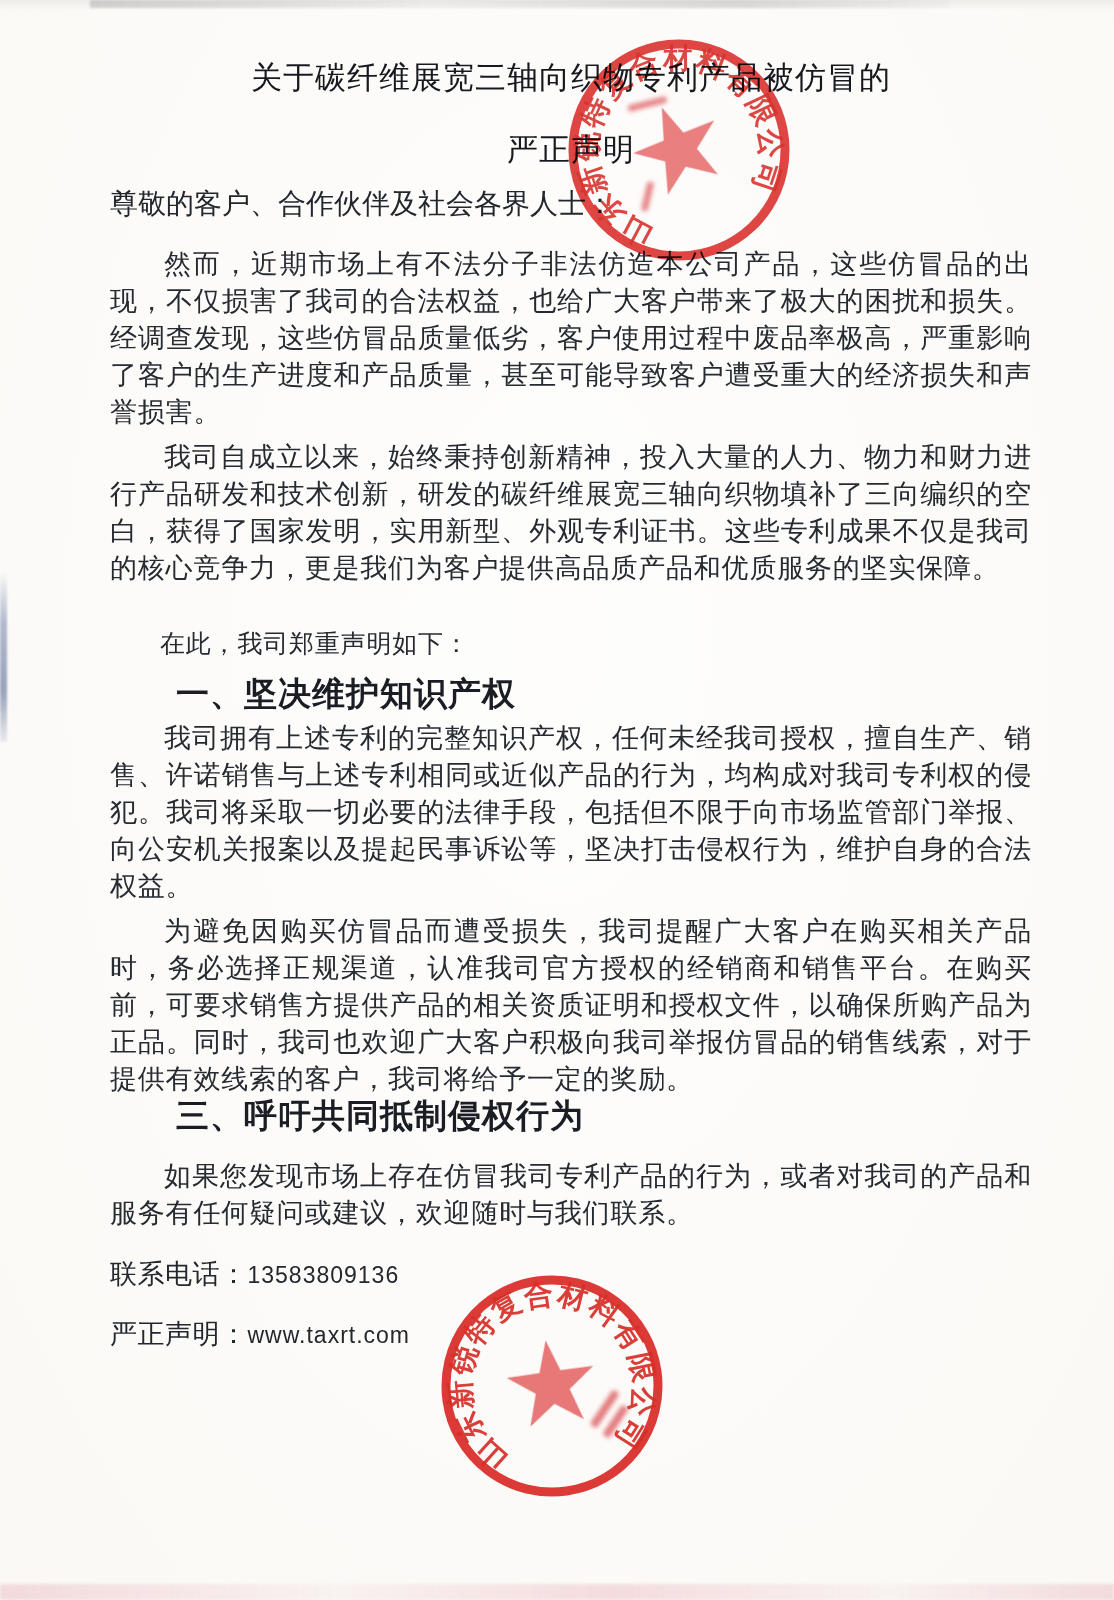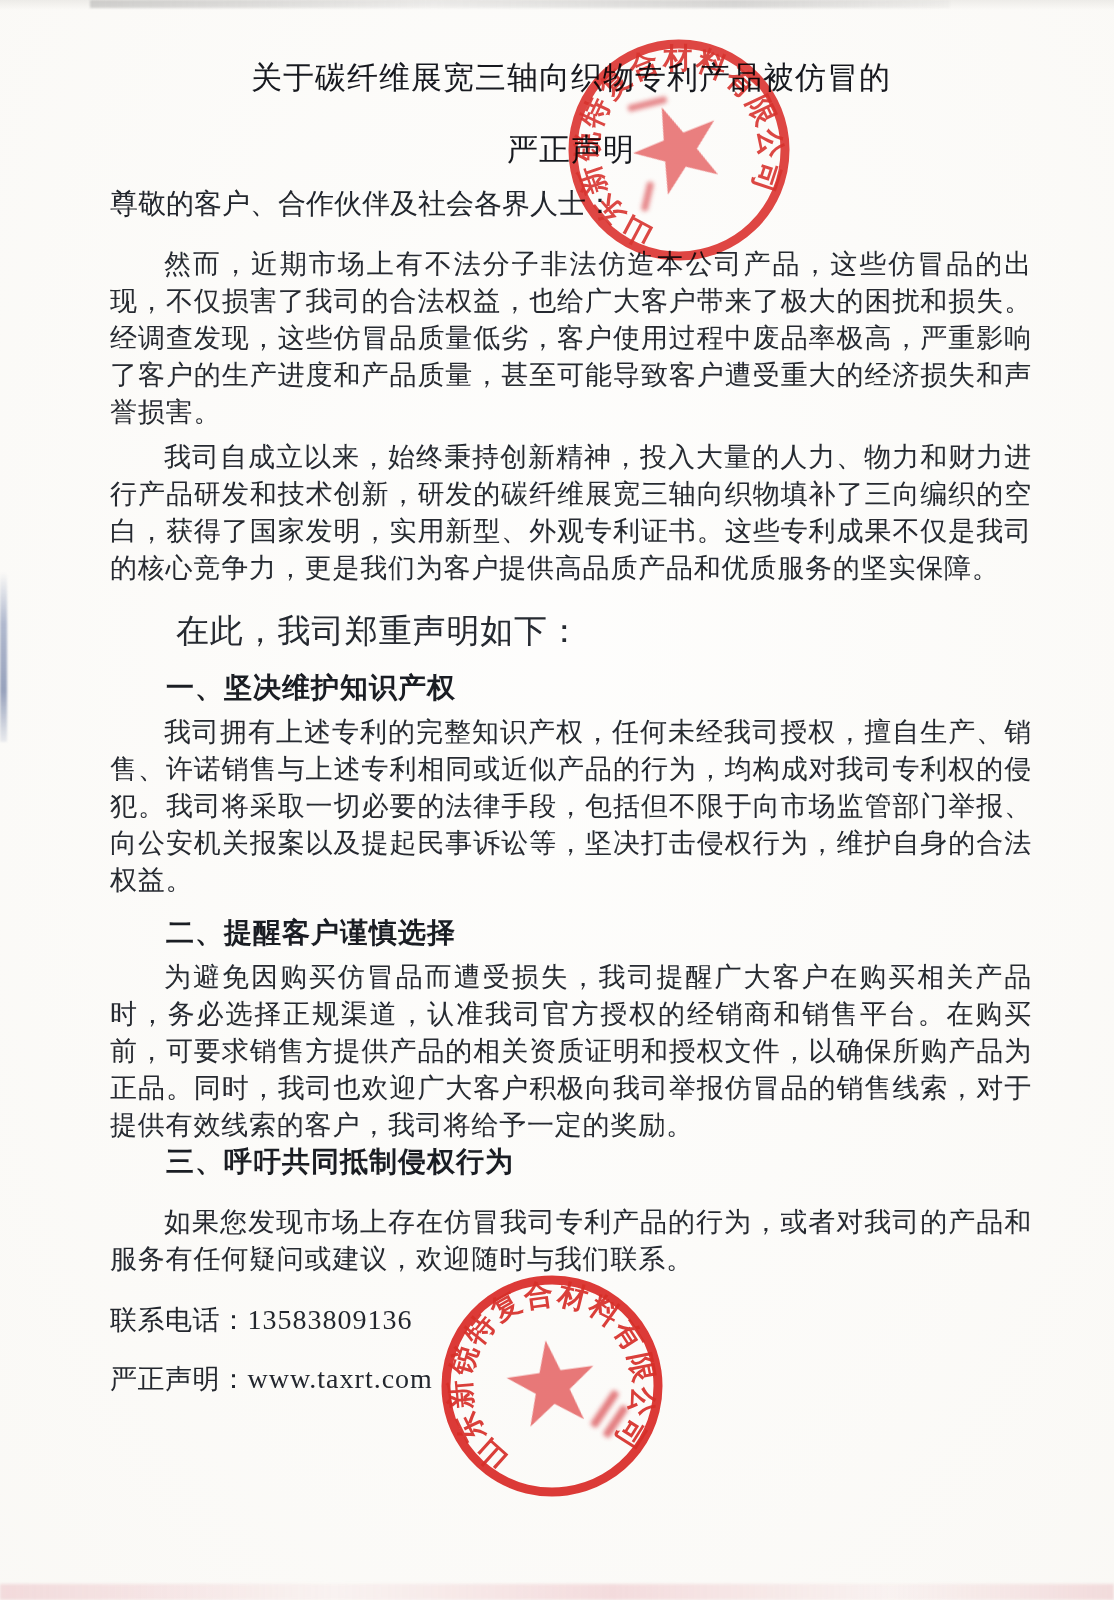--- a/index.html
+++ b/index.html
@@ -37,44 +37,44 @@
     margin-top:8px;
     font-size:27px;
     line-height:37px;
     letter-spacing:.8px;
     text-align:justify;
     text-indent:2em;
     color:#262a31;
   }
   p.body.gap{margin-top:24px;}
   .lead-in{
-    margin-top:22px;
-    font-size:33px;letter-spacing:.8px;
+    margin-top:40px;
+    font-size:25px;letter-spacing:.8px;
     text-indent:2em;
   }
   .sec-heading{
     margin-top:16px;
     font-family:"Liberation Sans","DejaVu Sans",sans-serif;
     font-weight:bold;
-    font-size:28px;line-height:36px;
+    font-size:33px;line-height:36px;
     color:#1a1d23;
     text-indent:2em;
     letter-spacing:1px;
   }
   .sec-heading.tight{margin-top:0;}
   p.body.tight{margin-top:2px;}
   .contact-line{
     margin-top:25px;
     font-size:27px;line-height:34px;
     color:#23272e;
     letter-spacing:.5px;
   }
   .contact-line .value{
-    font-family:Liberation Serif, serif;
-    font-size:28px;
+    font-family:Liberation Sans, sans-serif;
+    font-size:23px;
     letter-spacing:1px;
   }
   .contact-line .value.underlined{
     text-decoration:underline;
     text-underline-offset:7px;
     text-decoration-thickness:2px;
   }
   
   .seal{
     position:absolute;width:240px;height:240px;
@@ -116,21 +116,20 @@
     <div class="salutation">尊敬的客户、合作伙伴及社会各界人士：</div>
 
     <p class="body gap">然而，近期市场上有不法分子非法仿造本公司产品，这些仿冒品的出现，不仅损害了我司的合法权益，也给广大客户带来了极大的困扰和损失。经调查发现，这些仿冒品质量低劣，客户使用过程中废品率极高，严重影响了客户的生产进度和产品质量，甚至可能导致客户遭受重大的经济损失和声誉损害。</p>
     <p class="body">我司自成立以来，始终秉持创新精神，投入大量的人力、物力和财力进行产品研发和技术创新，研发的碳纤维展宽三轴向织物填补了三向编织的空白，获得了国家发明，实用新型、外观专利证书。这些专利成果不仅是我司的核心竞争力，更是我们为客户提供高品质产品和优质服务的坚实保障。</p>
 
     <div class="lead-in">在此，我司郑重声明如下：</div>
 
     <div class="sec-heading">一、坚决维护知识产权</div>
     <p class="body">我司拥有上述专利的完整知识产权，任何未经我司授权，擅自生产、销售、许诺销售与上述专利相同或近似产品的行为，均构成对我司专利权的侵犯。我司将采取一切必要的法律手段，包括但不限于向市场监管部门举报、向公安机关报案以及提起民事诉讼等，坚决打击侵权行为，维护自身的合法权益。</p>
 
-    <div class="sec-heading">二、提醒客户谨慎选择</div>
     <p class="body">为避免因购买仿冒品而遭受损失，我司提醒广大客户在购买相关产品时，务必选择正规渠道，认准我司官方授权的经销商和销售平台。在购买前，可要求销售方提供产品的相关资质证明和授权文件，以确保所购产品为正品。同时，我司也欢迎广大客户积极向我司举报仿冒品的销售线索，对于提供有效线索的客户，我司将给予一定的奖励。</p>
 
     <div class="sec-heading tight">三、呼吁共同抵制侵权行为</div>
 
     <p class="body gap">如果您发现市场上存在仿冒我司专利产品的行为，或者对我司的产品和服务有任何疑问或建议，欢迎随时与我们联系。</p>
 
     <div class="contact-line">
       <span class="label">联系电话：</span><span class="value">13583809136</span>
     </div>
     <div class="contact-line">

